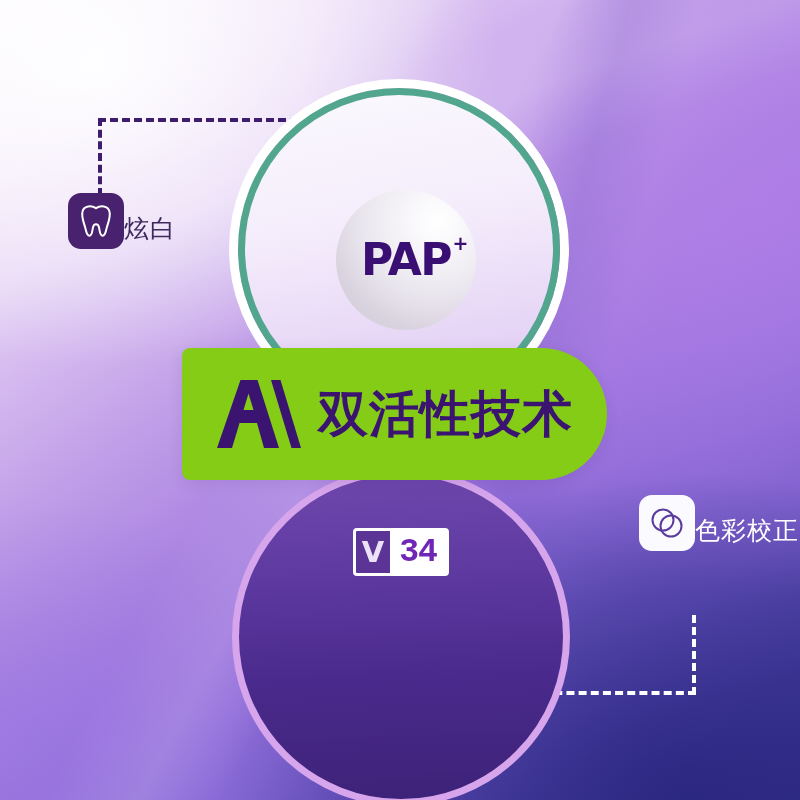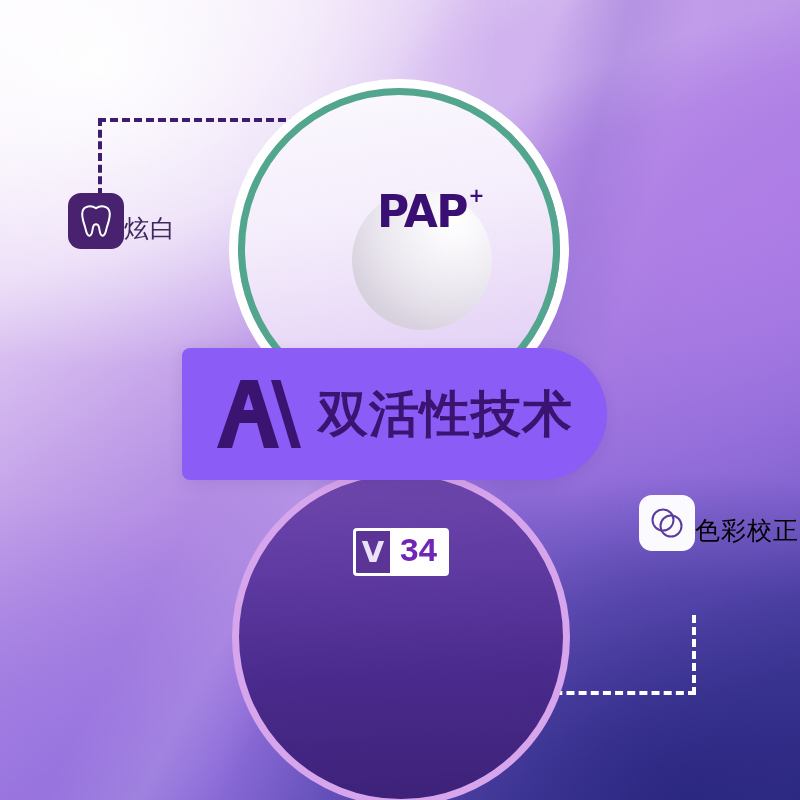--- a/index.html
+++ b/index.html
@@ -70,40 +70,40 @@
   }
   #circle-bottom{
     position:absolute;left:232px;top:468px;width:338px;height:338px;border-radius:50%;
     background:linear-gradient(178deg,#7048ad 0%,#5e3aa1 30%,#4a2a8c 62%,#3d2278 100%);
     border:7px solid #d6a5ec;
     box-sizing:border-box;
   }
 
   
   #pap-sphere{
-    position:absolute;left:352px;top:190px;width:140px;height:140px;border-radius:50%;
+    position:absolute;left:336px;top:190px;width:140px;height:140px;border-radius:50%;
     background:
       radial-gradient(circle at 72% 22%, #ffffff 0%, #f7f5f9 22%, #eae6ee 50%, #d9d3df 74%, #cfc8d8 100%);
-    display:flex;align-items:flex-start;justify-content:center;
+    display:flex;align-items:center;justify-content:center;
   }
   #pap-wordmark{
     position:relative;
     font-family:"DejaVu Sans","Liberation Sans",sans-serif;
     font-weight:700;font-size:44px;letter-spacing:-1.5px;color:#3a0f73;
     line-height:1;
   }
   #pap-plus{
     position:absolute;right:-16px;top:-4px;
     font-size:19px;font-weight:700;color:#3a0f73;line-height:1;
   }
 
   
   #tech-card{
     position:absolute;left:182px;top:348px;width:425px;height:132px;
-    background:#8b5cf6;
+    background:#84cc16;
     border-radius:8px 66px 66px 8px;
     display:flex;align-items:center;
     padding-left:34px;box-sizing:border-box;
     box-shadow:0 3px 14px rgba(60,30,100,.10);
   }
   #brand-mark{width:86px;height:72px;flex:0 0 auto;margin-right:16px;}
   #tech-title{
     font-family:"DejaVu Sans","Liberation Sans",sans-serif;
     font-size:50px;font-weight:700;color:#3a1470;letter-spacing:1px;
     white-space:nowrap;
@@ -136,21 +136,21 @@
   .feature-label{
     margin-top:14px;font-size:25px;letter-spacing:1px;
     font-family:"DejaVu Sans","Liberation Sans",sans-serif;
     white-space:nowrap;
   }
   #feature-whitening{left:68px;top:193px;}
   #feature-whitening .feature-tile{background:#48216f;}
   #feature-whitening .feature-label{color:#40285e;}
   #feature-colorcorrect{left:639px;top:495px;}
   #feature-colorcorrect .feature-tile{background:#fbfaff;}
-  #feature-colorcorrect .feature-label{color:#000000;}
+  #feature-colorcorrect .feature-label{color:#ffffff;}
 </style>
 </head>
 <body>
 
 <div id="stage">
 
   <div class="bg-layer bg-base"></div>
   <div class="bg-layer bg-wash1"></div>
   <div class="bg-layer bg-wash2"></div>
   <div class="bg-layer bg-wash3"></div>

